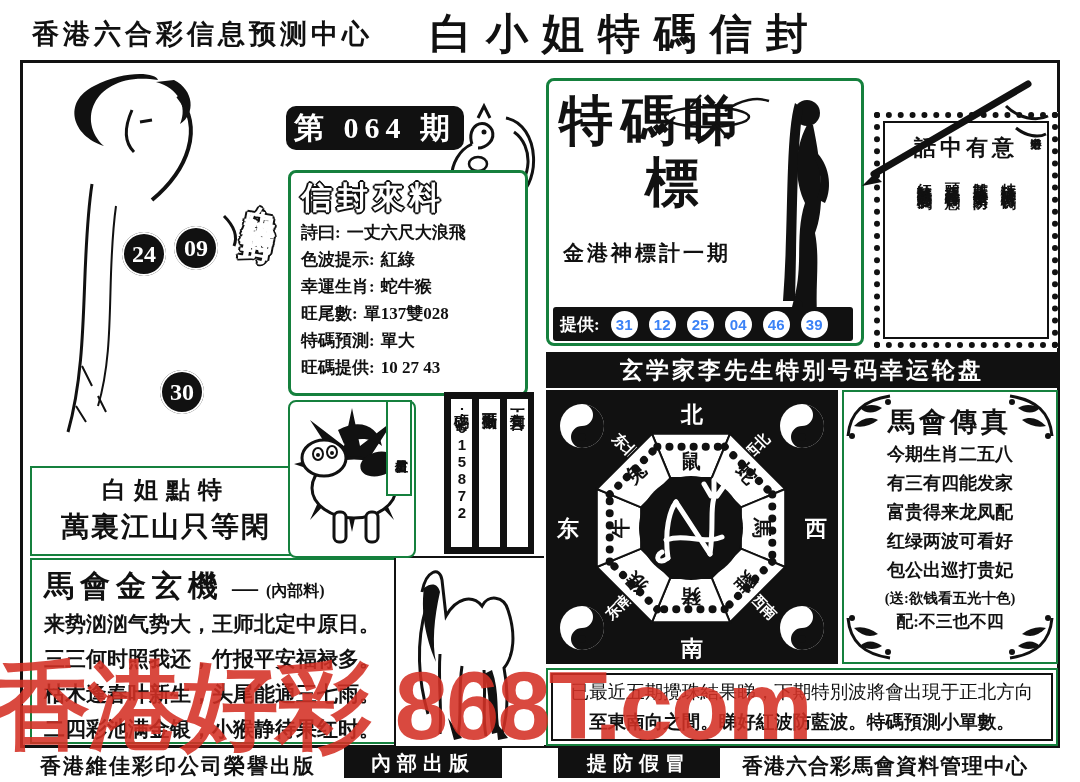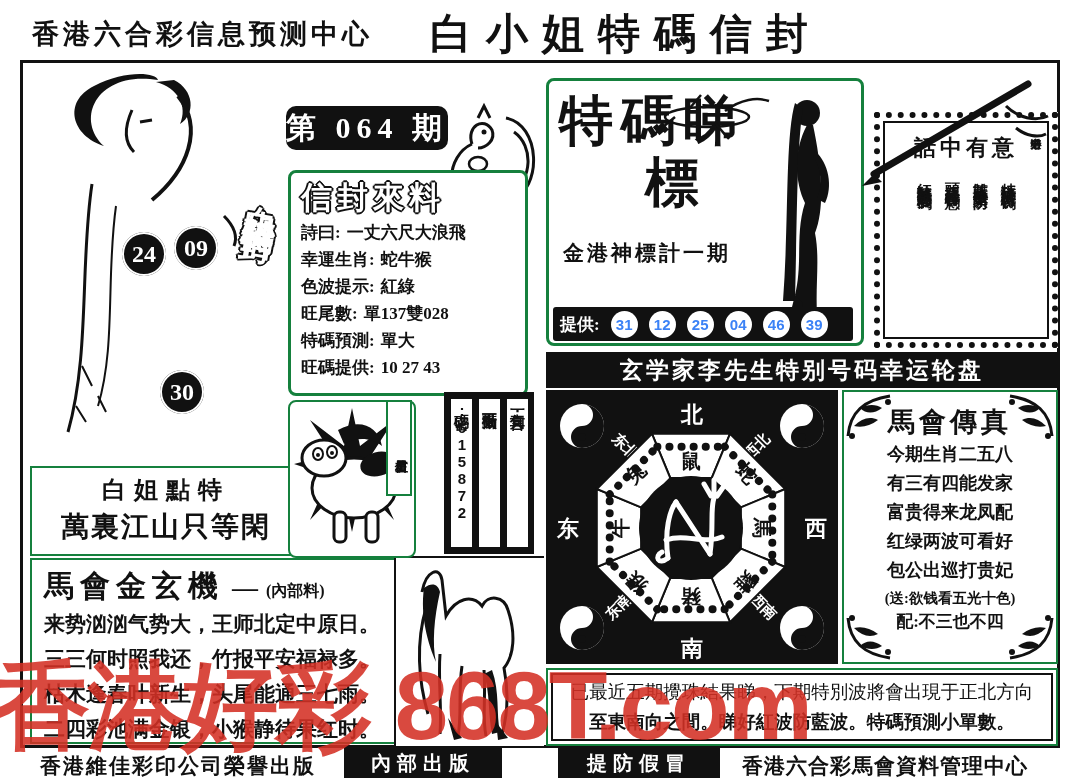--- a/index.html
+++ b/index.html
@@ -82,21 +82,21 @@
        border-left:2px solid #111;border-top:2px solid #111;">
     <svg width="146" height="184" viewBox="0 0 146 184">
       <path d="M26,34 C30,12 44,8 46,22 L50,58 C60,40 76,36 86,48 C92,36 108,38 112,52 C120,76 118,98 108,110 C114,140 110,162 106,176" fill="none" stroke="#111" stroke-width="3"></path>
       <path d="M30,50 C20,84 22,122 32,156 M44,96 C42,124 46,150 44,176 M66,108 C62,134 66,158 62,178 M88,112 C90,138 86,160 90,178" fill="none" stroke="#111" stroke-width="3"></path>
       <path d="M28,30 C36,24 42,26 44,34 C38,60 36,86 40,104 C32,86 24,58 28,30 Z" fill="#111"></path>
       <path d="M96,112 C104,134 100,156 104,174 L96,176 C92,156 94,134 88,116 Z" fill="#111"></path>
       <path d="M52,160 L66,180 L58,182 Z M100,164 L112,180 L102,182 Z" fill="#111"></path>
     </svg>
   </div>
 
-  <div class="abs blackbar" style="left:286px;top:106px;width:162px;height:44px;border-radius:10px;
+  <div class="abs blackbar" style="left:286px;top:106px;width:178px;height:44px;border-radius:10px;
        display:flex;align-items:center;justify-content:center;font-size:30px;font-weight:bold;letter-spacing:6px;">第 064 期</div>
 
   <div class="abs" style="left:428px;top:102px;width:116px;height:146px;">
     <svg width="116" height="146" viewBox="0 0 116 146">
       <path d="M78,16 C112,22 116,86 82,100 M86,30 C106,44 104,78 84,90" fill="none" stroke="#111" stroke-width="3"></path>
       <path d="M44,42 C18,54 16,96 42,108 C58,116 76,112 84,100" fill="none" stroke="#111" stroke-width="3"></path>
       <path d="M44,42 C38,24 56,14 64,28 C68,38 58,46 50,46" fill="none" stroke="#111" stroke-width="3"></path>
       <path d="M50,16 L56,4 L62,16" fill="none" stroke="#111" stroke-width="3"></path>
       <circle cx="56" cy="30" r="2.5" fill="#111"></circle>
       <ellipse cx="50" cy="62" rx="9" ry="7" fill="none" stroke="#111" stroke-width="2.5"></ellipse>
@@ -105,26 +105,26 @@
   </div>
 
   <div class="abs box2" style="left:288px;top:170px;width:240px;height:226px;border-width:3px;
        border-radius:8px;padding:4px 0 0 10px;">
     <div class="outline bold" style="font-size:31px;letter-spacing:5px;">信封來料</div>
     <div class="row">
         <span>詩曰:</span>
       <span>一丈六尺大浪飛</span>
       </div>
     <div class="row">
+        <span>色波提示:</span>
+      <span>紅綠</span>
+      </div>
+    <div class="row">
         <span>幸運生肖:</span>
       <span>蛇牛猴</span>
-      </div>
-    <div class="row">
-        <span>色波提示:</span>
-      <span>紅綠</span>
       </div>
     <div class="row">
         <span>旺尾數:</span>
       <span>單137雙028</span>
       </div>
     <div class="row">
         <span>特碼預測:</span>
       <span>單大</span>
       </div>
     <div class="row">

